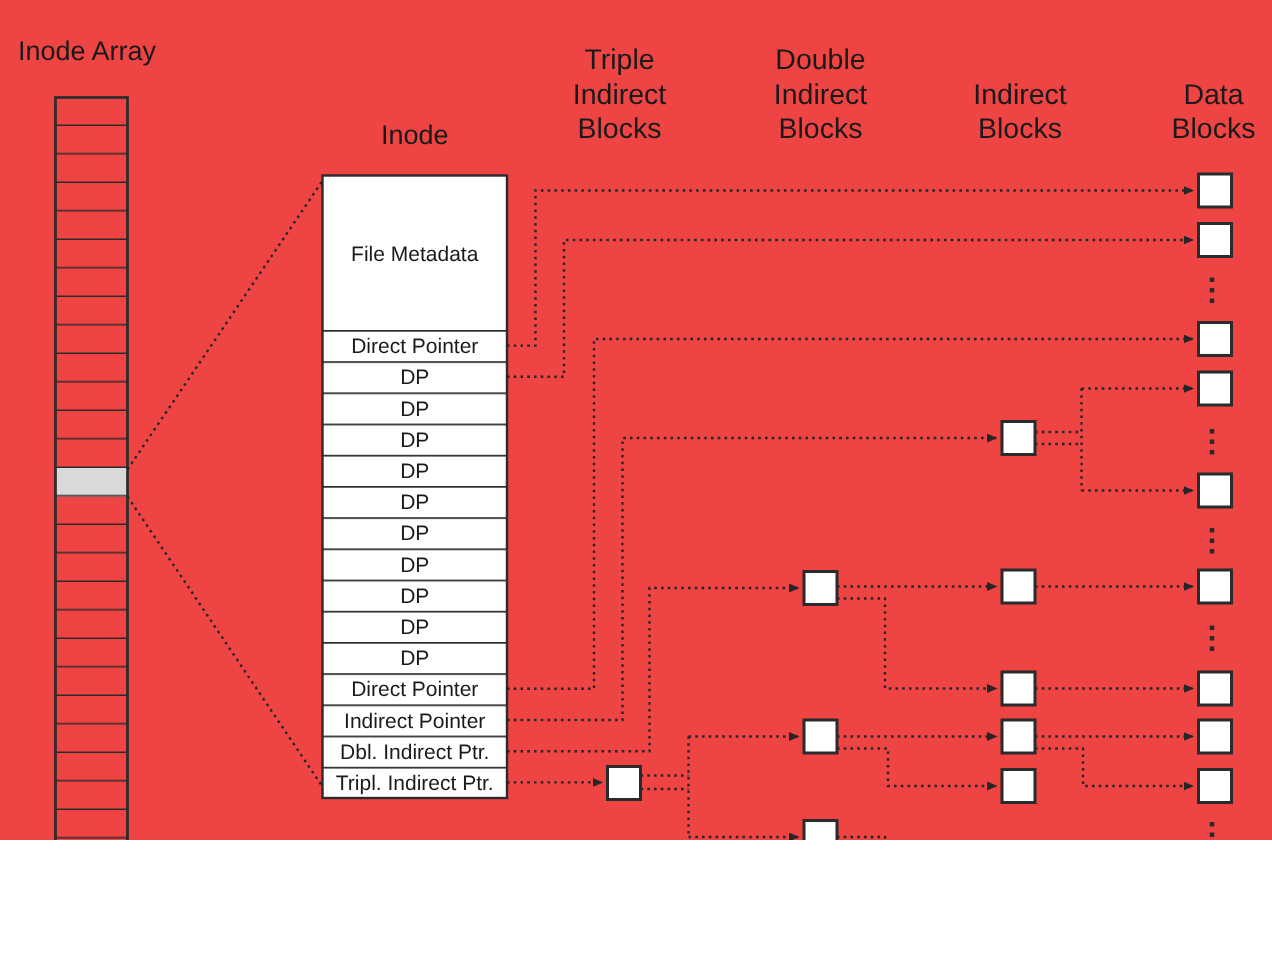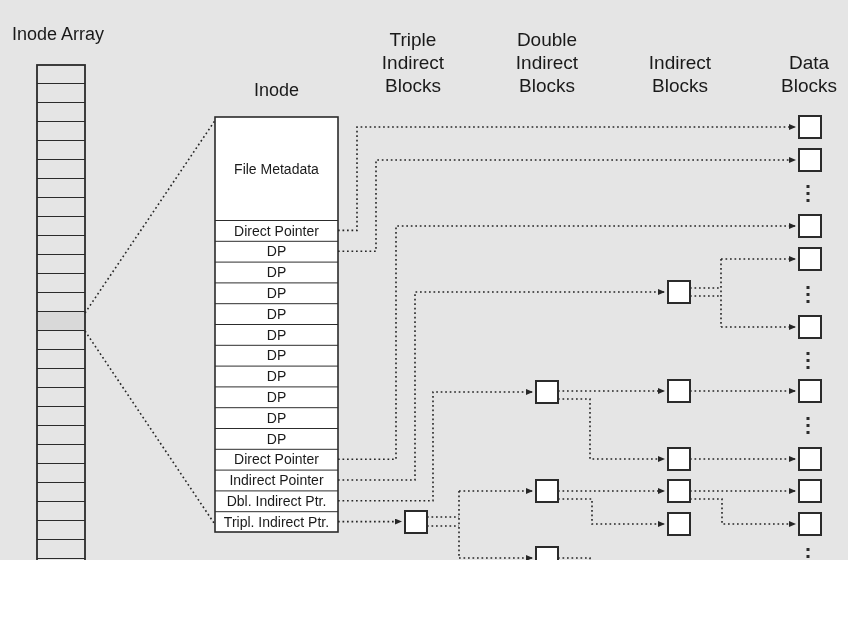--- a/index.html
+++ b/index.html
@@ -1,16 +1,16 @@
 <!DOCTYPE html>
 <html><head>
 <meta charset="utf-8">
 <style>
   html,body{margin:0;padding:0;background:#ffffff;}
-  .stage{position:relative;width:848px;height:560px;background:#e5e5e5;overflow:hidden;text-align:right;}
+  .stage{position:relative;width:848px;height:560px;background:#ef4444;overflow:hidden;text-align:right;}
   svg text{font-family:"Liberation Sans","DejaVu Sans",sans-serif;fill:#1a1a1a;}
   .t-title{font-size:18px;}
   .t-head{font-size:19px;}
   .t-row{font-size:14px;}
   .t-meta{font-size:14px;}
   .blk{fill:#ffffff;stroke:#2b2b2b;stroke-width:2;}
   .conn{fill:none;stroke:#262626;stroke-width:1.6;stroke-dasharray:1.7 2.8;}
   .solidbox{fill:#ffffff;stroke:#2b2b2b;}
   .dot{fill:#2b2b2b;}
 </style>

